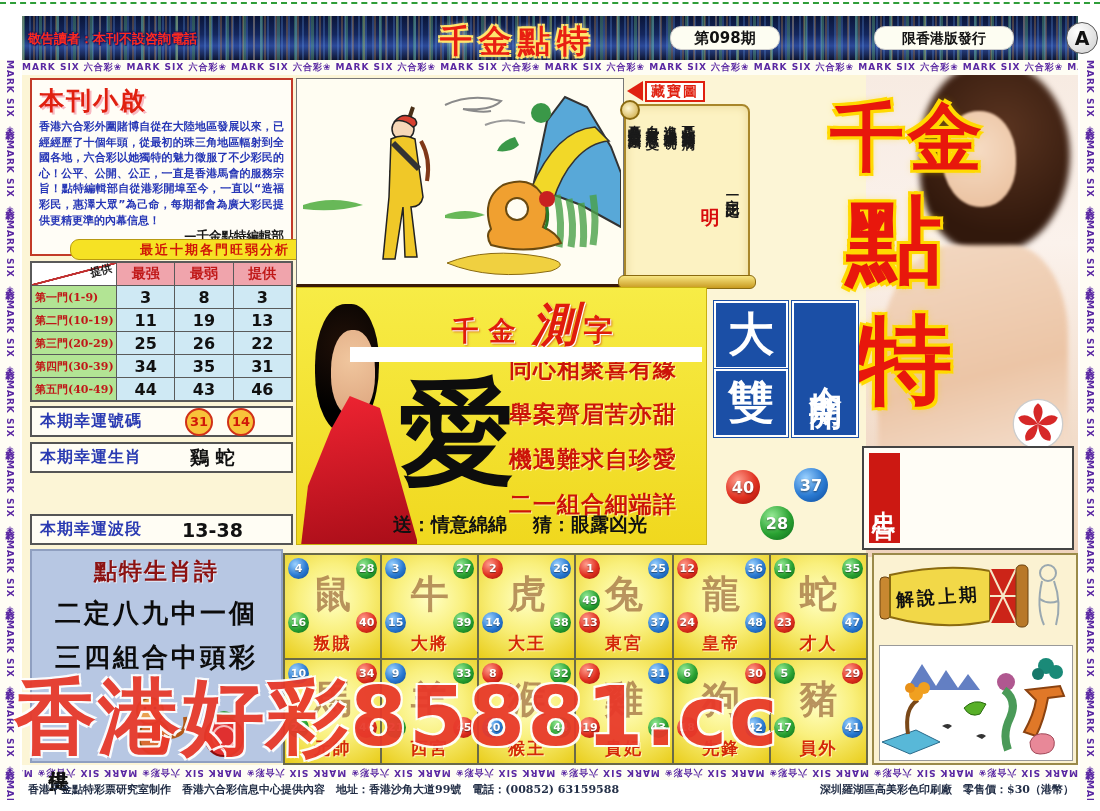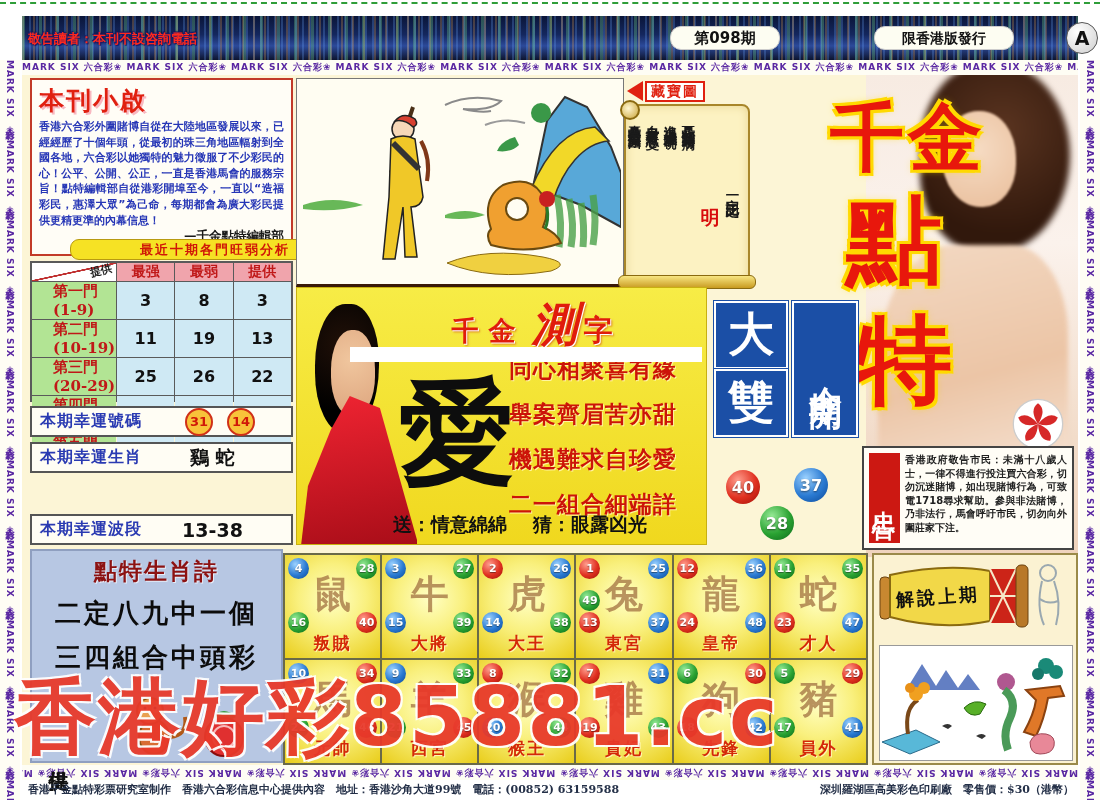--- a/index.html
+++ b/index.html
@@ -54,21 +54,21 @@
     color:#d01808;font-size:13px;font-weight:900;text-align:center;line-height:19px;letter-spacing:2px;font-family:"DejaVu Serif",serif;padding-left:46px;}
   #ana-table{left:30px;top:261px;width:263px;height:141px;display:grid;box-sizing:border-box;
     grid-template-columns:84px 1fr 1fr 1fr;grid-template-rows:repeat(6,1fr);
     border:2px solid #5a5a5a;background:#5a5a5a;gap:1px;}
   .acell{background:#cfe9f4;display:flex;align-items:center;justify-content:center;
     font-size:16px;font-weight:700;color:#111;}
   .acorner{background:linear-gradient(to bottom right,#fff 47%,#c03030 48%,#c03030 52%,#fff 53%);
     position:relative;}
   .acorner span{position:absolute;right:4px;top:0px;font-size:11px;color:#222;font-weight:900;transform:rotate(-14deg);}
   .ahead{background:#f0a4ac;color:#c01818;font-size:14px;font-weight:900;font-family:"DejaVu Serif",serif;}
-  .arow{background:#b2e494;color:#c01818;font-size:15px;font-weight:900;justify-content:flex-start;padding-left:21px;font-family:"DejaVu Serif",serif;}
+  .arow{background:#b2e494;color:#c01818;font-size:11px;font-weight:900;justify-content:flex-start;padding-left:3px;font-family:"DejaVu Serif",serif;}
 
   
   .lrow{left:30px;width:263px;height:31px;background:#fffdf4;border:2px solid #555;box-sizing:border-box;
     display:flex;align-items:center;padding:0 8px;}
   .llabel{font-size:16px;font-weight:900;color:#2a3ab2;letter-spacing:1px;flex:0 0 auto;}
   .lval{flex:1;display:flex;align-items:center;justify-content:center;gap:14px;
     font-size:19px;font-weight:900;color:#111;}
   .lucky-num{width:24px;height:24px;border-radius:50%;background:#f8c33a;border:2px solid #d03018;
     color:#d01808;font-size:13px;font-weight:900;display:flex;align-items:center;justify-content:center;}
   .color-ball{width:25px;height:25px;border-radius:50%;
@@ -211,20 +211,21 @@
 </style>
 </head>
 <body>
 
 <div id="page">
 
   <div class="abs" id="toprule"></div>
 
   <div class="abs" id="header">
     <div class="abs" id="notice">敬告讀者：本刊不設咨詢電話</div>
+    <div class="abs" id="masthead-title">千金點特</div>
     <div class="abs pill" id="issue-pill">第098期</div>
     <div class="abs pill" id="edition-pill">限香港版發行</div>
     <div class="abs" id="corner-a">A</div>
   </div>
 
   <div class="abs" id="main-bg"></div>
   <div class="abs strip" id="strip-top">MARK SIX 六合彩❀  MARK SIX 六合彩❀  MARK SIX 六合彩❀  MARK SIX 六合彩❀  MARK SIX 六合彩❀  MARK SIX 六合彩❀  MARK SIX 六合彩❀  MARK SIX 六合彩❀  MARK SIX 六合彩❀  MARK SIX 六合彩❀  MARK SIX 六合彩❀  MARK SIX 六合彩❀  MARK SIX 六合彩❀  MARK SIX 六合彩❀  MARK SIX 六合彩❀  MARK SIX 六合彩❀  MARK SIX 六合彩❀  MARK SIX 六合彩❀  </div>
   <div class="abs strip" id="strip-bottom">MARK SIX 六合彩❀  MARK SIX 六合彩❀  MARK SIX 六合彩❀  MARK SIX 六合彩❀  MARK SIX 六合彩❀  MARK SIX 六合彩❀  MARK SIX 六合彩❀  MARK SIX 六合彩❀  MARK SIX 六合彩❀  MARK SIX 六合彩❀  MARK SIX 六合彩❀  MARK SIX 六合彩❀  MARK SIX 六合彩❀  MARK SIX 六合彩❀  MARK SIX 六合彩❀  MARK SIX 六合彩❀  MARK SIX 六合彩❀  MARK SIX 六合彩❀  </div>
   <div class="abs strip strip-v" id="strip-left">MARK SIX 六合彩❀  MARK SIX 六合彩❀  MARK SIX 六合彩❀  MARK SIX 六合彩❀  MARK SIX 六合彩❀  MARK SIX 六合彩❀  MARK SIX 六合彩❀  MARK SIX 六合彩❀  MARK SIX 六合彩❀  MARK SIX 六合彩❀  MARK SIX 六合彩❀  MARK SIX 六合彩❀  </div>
   <div class="abs strip strip-v" id="strip-right">MARK SIX 六合彩❀  MARK SIX 六合彩❀  MARK SIX 六合彩❀  MARK SIX 六合彩❀  MARK SIX 六合彩❀  MARK SIX 六合彩❀  MARK SIX 六合彩❀  MARK SIX 六合彩❀  MARK SIX 六合彩❀  MARK SIX 六合彩❀  MARK SIX 六合彩❀  MARK SIX 六合彩❀  </div>
@@ -399,21 +400,20 @@
     <div class="dsq" id="ds-dbl">雙</div>
     <div id="ds-side">今期開</div>
   </div>
 
   <span class="abs pball" id="pb1" data-color="red">40</span>
   <span class="abs pball" id="pb2" data-color="blue">37</span>
   <span class="abs pball" id="pb3" data-color="green">28</span>
 
   <div class="abs" id="warning">
     <div id="warn-label">忠告</div>
-    <div id="warn-text">香港政府敬告市民：未滿十八歲人士，一律不得進行投注買六合彩，切勿沉迷賭博，如出現賭博行為，可致電1718尋求幫助。參與非法賭博，乃非法行，馬會呼吁市民，切勿向外圍莊家下注。</div>
   </div>
 
   <div class="abs" id="explain">
     <svg id="exp-banner" viewBox="0 0 198 84">
       <g stroke="#9aa8b0" fill="none" stroke-width="2">
         <circle cx="172" cy="16" r="8"></circle>
         <path d="M166 24 q-6 26 2 44 M178 24 q8 22 2 44 M164 42 q8 6 18 2"></path>
       </g>
       <rect x="4" y="20" width="10" height="42" rx="4" fill="#c88830" stroke="#6a4210"></rect>
       <path d="M14 18 Q70 6 114 14 L114 64 Q66 74 14 60 Z" fill="#f2d848" stroke="#8a6a10" stroke-width="2"></path>

